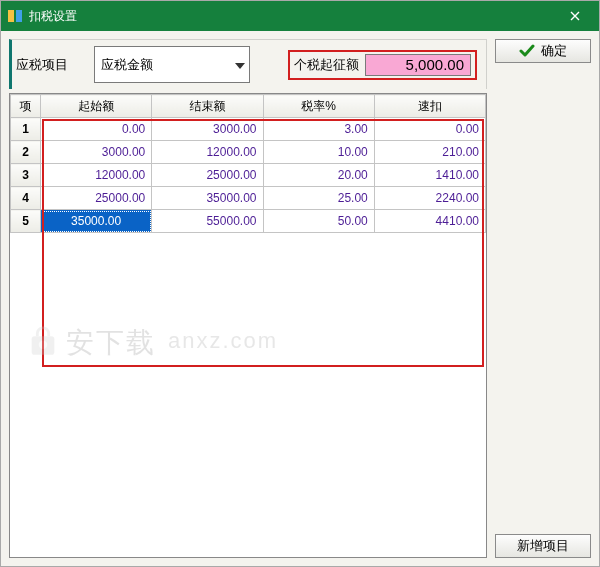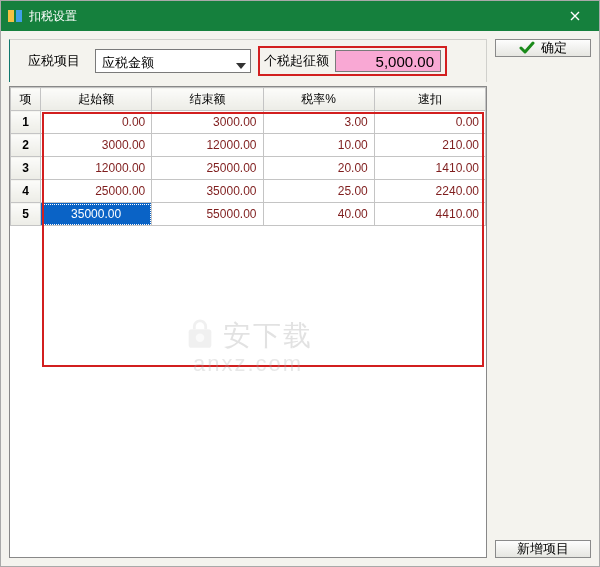--- a/index.html
+++ b/index.html
@@ -53,56 +53,56 @@
   }
   .right {
     width: 96px;
     display: flex;
     flex-direction: column;
     gap: 8px;
   }
   .toprow {
     display: flex;
     align-items: center;
-    gap: 7px;
+    gap: 18px;
     margin-bottom: 4px;
-    border-left: 1px solid #0f766e;
+    border-left: 3px solid #0f766e;
     border-top: 1px solid #d0d0cc;
     border-right: 1px solid #d0d0cc;
-    padding: 6px 18px;
+    padding: 6px 4px;
     background: #f4f3ee;
   }
   .lbl { font-size: 13px; color: #000; white-space: nowrap; }
   .combo {
-    display: flex; align-items: flex-end;
+    display: flex; align-items: center;
     border: 1px solid #7a7a7a;
     background: #fff;
-    height: 24px;
+    height: 37px;
     width: 156px;
     margin-left: 8px;
-    margin-right: 0;
+    margin-right: 20px;
   }
   .combo .combo-text {
     flex: 1; padding: 0 6px; font-size: 13px;
   }
   .combo .chev {
     width: 18px; text-align: center; color: #333;
   }
   .threshold-wrap {
     display: flex; align-items: center; gap: 6px;
     border: 2px solid #d21f1f;
     padding: 2px 4px;
   }
   .threshold-input {
     width: 106px; height: 22px;
     border: 1px solid #7a7a7a; background: #f9a8d4;
     text-align: right; padding: 0 6px; font-size: 15px;
   }
   .btn {
-    height: 18px;
+    height: 24px;
     border: 1px solid #8a8a8a;
     background: linear-gradient(#fdfdfd, #e6e6e1);
     display: flex; align-items: center; justify-content: center;
     gap: 6px; font-size: 13px; color: #000;
     cursor: default;
     padding: 0 4px;
   }
   .btn .ico { width: 16px; height: 16px; display: inline-flex; }
   .table-wrap {
     flex: 1;
@@ -134,32 +134,33 @@
     color: #000;
     text-align: center;
   }
   .rowhdr {
     background: linear-gradient(#fcfcfa, #ecece6);
     text-align: center;
     font-weight: bold;
     width: 28px;
     color: #000;
   }
-  td.cell { text-align: right; background: #fff; color: #7f1d1d; }
+  td.cell { text-align: right; background: #fff; color: #4c1d95; }
   td.cell.sel {
     background: #0a63c6; color: #fff;
     outline: 1px dotted #fff; outline-offset: -2px;
     text-align: center;
   }
   .watermark {
     position: absolute;
-    left: 0; right: 0; top: 230px;
-    display: flex; flex-direction: column; align-items: center;
+    left: 16px; right: 0; top: 230px;
+    display: flex; flex-direction: row; align-items: center;
     opacity: 0.28; pointer-events: none;
     color: #888;
+    gap: 12px;
   }
   .wm-top { display: flex; align-items: center; gap: 6px; }
   .wm-text { font-size: 28px; letter-spacing: 2px; color: #999;}
   .wm-sub { font-size: 22px; letter-spacing: 2px; color: #aaa; margin-top: -4px;}
   .spacer { flex: 1; }
   col.c-idx { width: 30px; }
   col.c-v { width: auto; }
 </style>
 </head>
 <body>
@@ -245,21 +246,21 @@
                   <td class="rowhdr">4</td>
                   <td class="cell">25000.00</td>
                   <td class="cell">35000.00</td>
                   <td class="cell">25.00</td>
                   <td class="cell">2240.00</td>
                 </tr>
                 <tr>
                   <td class="rowhdr">5</td>
                   <td class="cell sel">35000.00</td>
                   <td class="cell">55000.00</td>
-                  <td class="cell">40.00</td>
+                  <td class="cell">50.00</td>
                   <td class="cell">4410.00</td>
                 </tr>
               </tbody>
           </table>
           <div class="red-box"></div>
           <div class="watermark">
             <div class="wm-top">
               <span>
                 <svg width="34" height="34" viewBox="0 0 24 24">
                     <rect x="4" y="8" width="16" height="13" rx="2" fill="#ccc"></rect>

